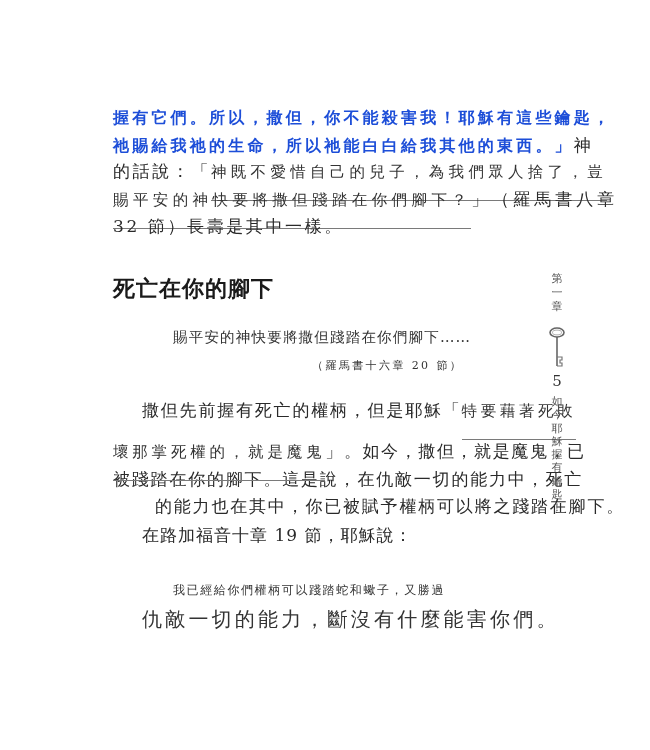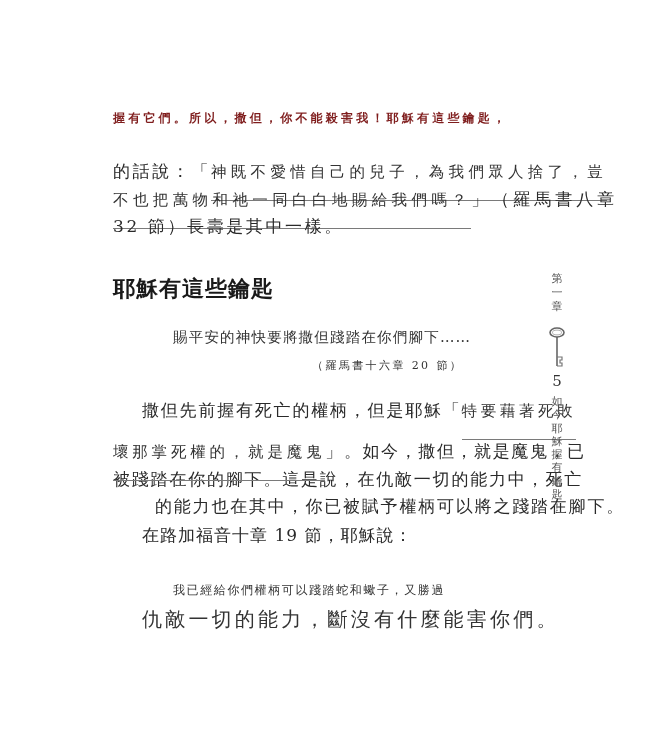--- a/index.html
+++ b/index.html
@@ -1,46 +1,49 @@
 <!DOCTYPE html>
 <html><head>
 <meta charset="utf-8">
 <style>
   html, body { margin: 0; padding: 0; background: #ffffff; }
   body { width: 650px; height: 750px; position: relative; overflow: hidden; color: #222; }
   .page { position: absolute; left: 0; top: 0; width: 650px; height: 750px; background: #fff; }
   .line { position: absolute; white-space: nowrap; font-size: 17px; line-height: 20px; letter-spacing: 2.6px; }
-  .sans { font-family: "DejaVu Sans", "Liberation Sans", sans-serif; font-weight: bold; color: #7f1d1d; font-size: 12px; letter-spacing: 3.2px; }
+  .sans { font-family: "DejaVu Sans", "Liberation Sans", sans-serif; font-weight: bold; color: #1d4ed8; font-size: 16px; letter-spacing: 3.2px; }
   .serif { font-family: "DejaVu Serif", "Liberation Serif", serif; color: #2a2a2a; }
   .kai { font-family: "DejaVu Serif", "Liberation Serif", serif; color: #333; font-size: 15.5px; letter-spacing: 5px; }
   .ul { border-bottom: 1.3px solid #7a7a7a; padding-bottom: 19px; }
   .heading { position: absolute; left: 113px; top: 274px; font-family: "DejaVu Serif", "Liberation Serif", serif; font-weight: bold; font-size: 22px; letter-spacing: 1px; color: #1a1a1a; white-space: nowrap; }
   .side { position: absolute; left: 549px; width: 16px; text-align: center; color: #555; font-family: "DejaVu Serif", "Liberation Serif", serif; }
   .side-chapter { top: 272px; font-size: 11px; line-height: 14px; }
   .side-chapter span { display: block; }
   .side-num { top: 372px; font-size: 15px; color: #333; }
   .side-title { top: 395px; font-size: 11px; line-height: 13.3px; }
   .side-title span { display: block; }
   .key { position: absolute; left: 546px; top: 326px; width: 22px; height: 42px; }
 </style>
 </head>
 <body>
 
 <div class="page">
 
   <div class="line sans" style="left:113px; top:108px;">握有它們。所以，撒但，你不能殺害我！耶穌有這些鑰匙，</div>
+  <div class="line" style="left:113px; top:135px;">
+    <span class="sans">祂賜給我祂的生命，所以祂能白白給我其他的東西。」</span><span class="serif" style="letter-spacing:0;">神</span>
+  </div>
   <div class="line" style="left:113px; top:161px;">
     <span class="serif">的話說：「</span><span class="kai ul" style="letter-spacing:4.3px;">神既不愛惜自己的兒子，為我們眾人捨了，豈</span>
   </div>
   <div class="line" style="left:113px; top:189px;">
-    <span class="kai ul" style="letter-spacing:4.4px;">不也把萬物和祂一同白白地賜給我們嗎？</span><span class="serif" style="letter-spacing:4px;margin-top:24px;">」（羅馬書八章</span>
+    <span class="kai ul" style="letter-spacing:4.4px;">賜平安的神快要將撒但踐踏在你們腳下？</span><span class="serif" style="letter-spacing:4px;margin-top:24px;">」（羅馬書八章</span>
   </div>
   <div class="line serif" style="left:113px; top:216px;">32 節）長壽是其中一樣。</div>
 
-  <div class="heading">耶穌有這些鑰匙</div>
+  <div class="heading">死亡在你的腳下</div>
 
   <div class="line kai" style="left:173px; top:327px; letter-spacing:1.2px; font-size:14.5px;">賜平安的神快要將撒但踐踏在你們腳下……</div>
   <div class="line kai" style="left:312px; top:356px; letter-spacing:2.4px; font-size:11px;">（羅馬書十六章 20 節）</div>
 
   <div class="line" style="left:142px; top:400px;">
     <span class="serif" style="letter-spacing:1.8px;">撒但先前握有死亡的權柄，但是耶穌「</span><span class="kai ul" style="letter-spacing:3.6px;">特要藉著死敗</span>
   </div>
   <div class="line serif" style="left:113px; top:469px; letter-spacing:1.8px;">被踐踏在你的腳下。這是說，在仇敵一切的能力中，死亡</div>
   <div class="line" style="left:113px; top:441px;">
     <span class="kai ul" style="letter-spacing:3.8px;">壞那掌死權的，就是魔鬼</span><span class="serif" style="letter-spacing:1.6px;">」。如今，撒但，就是魔鬼，已</span>

